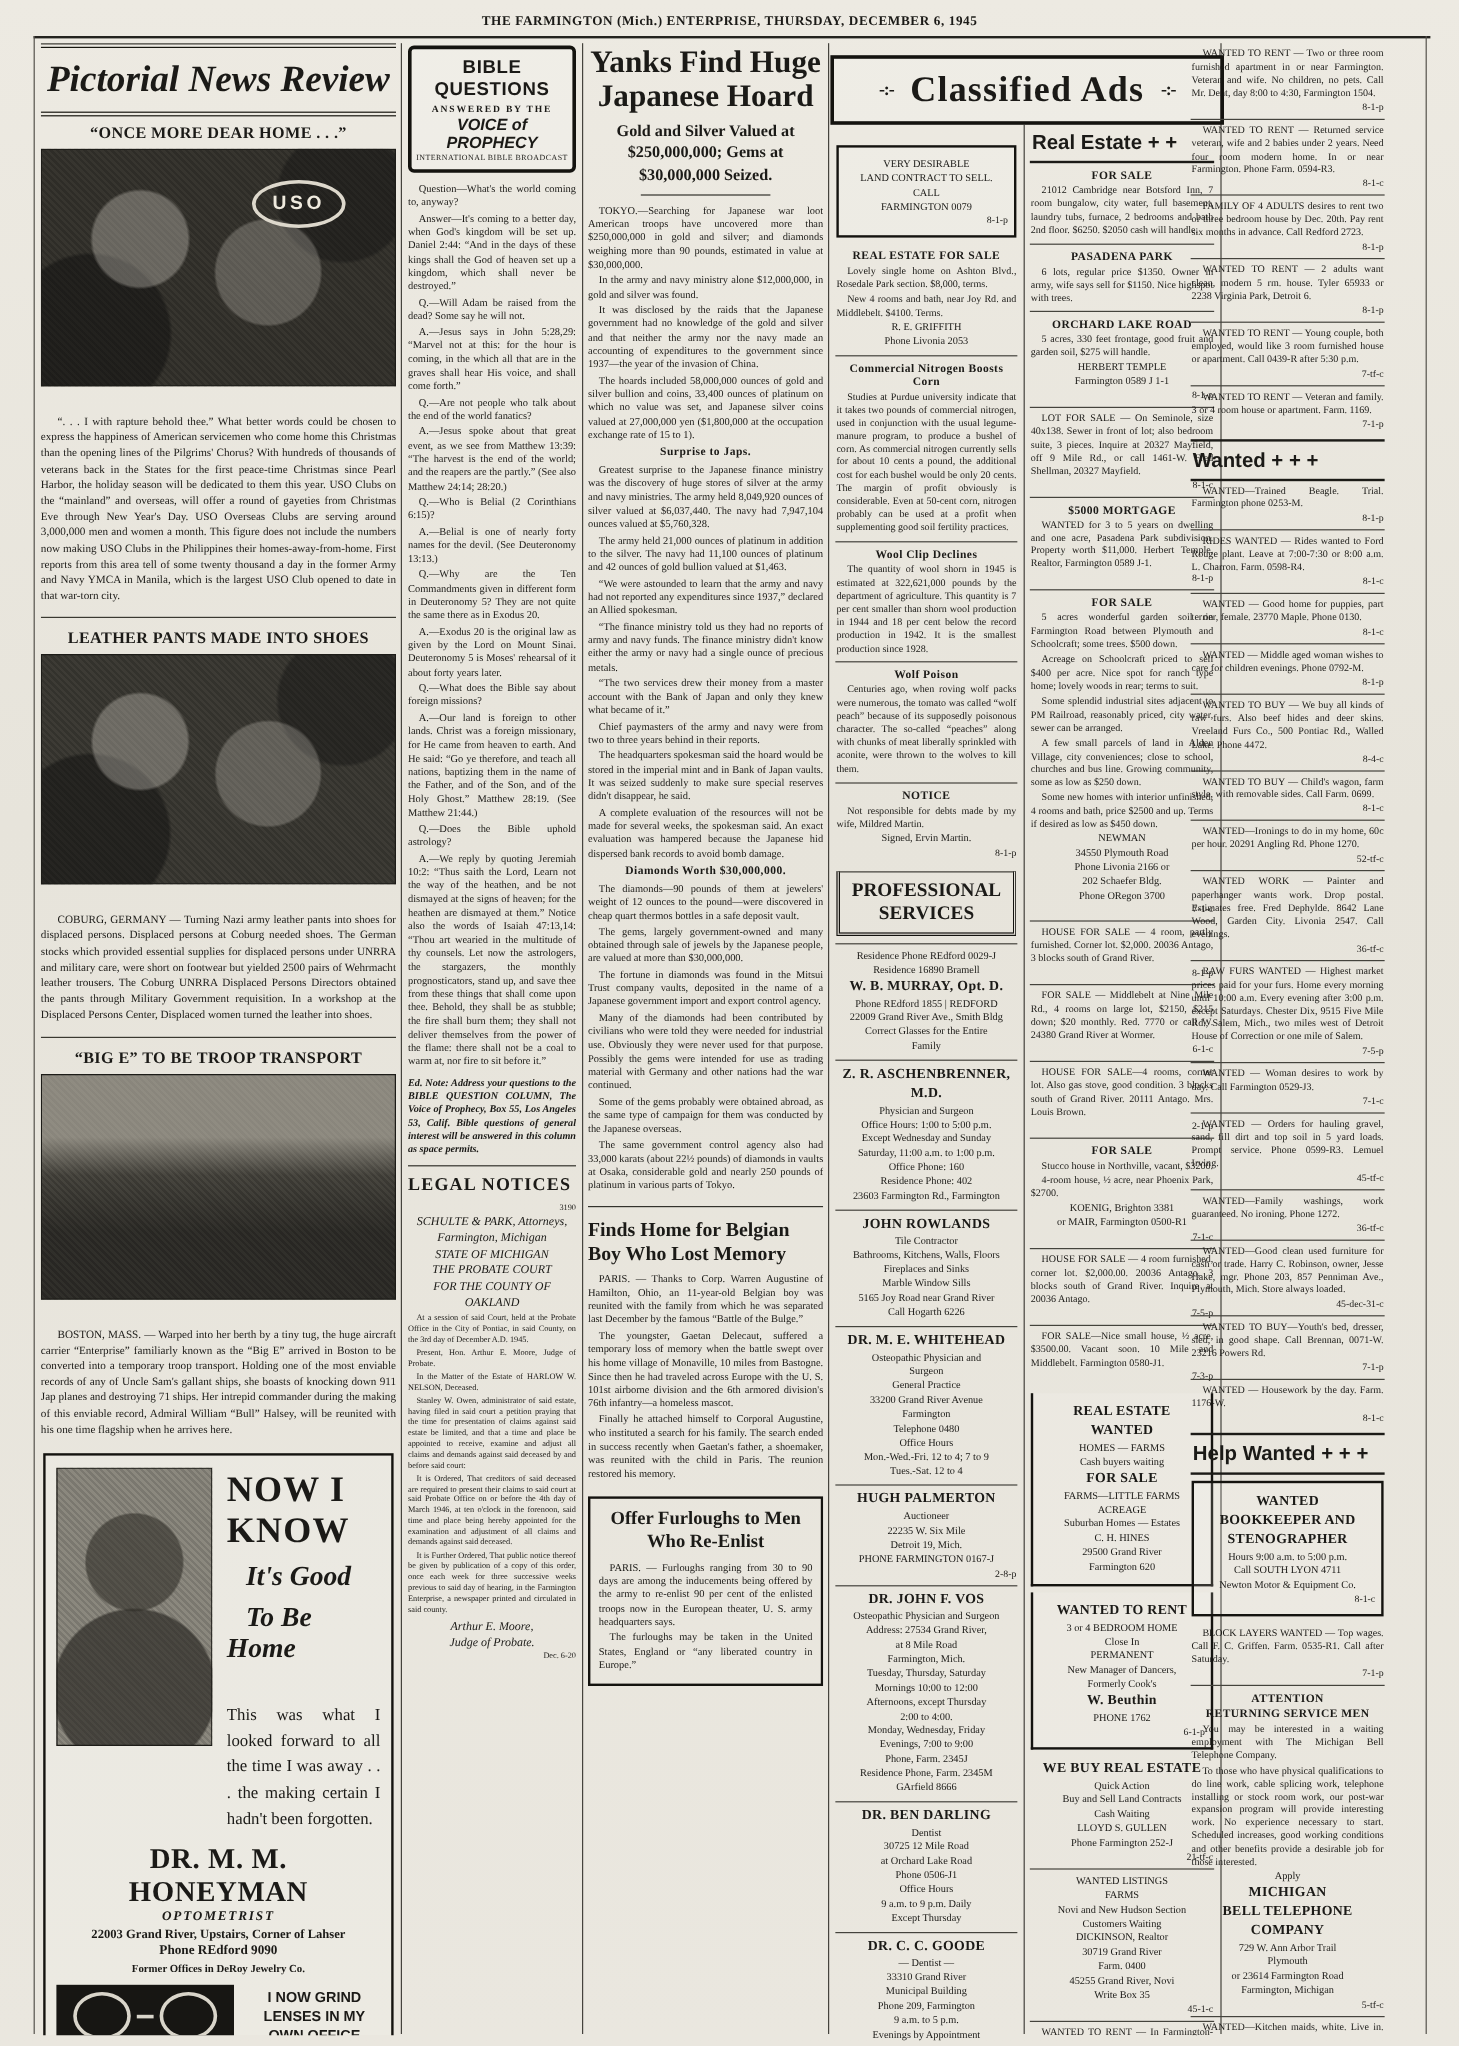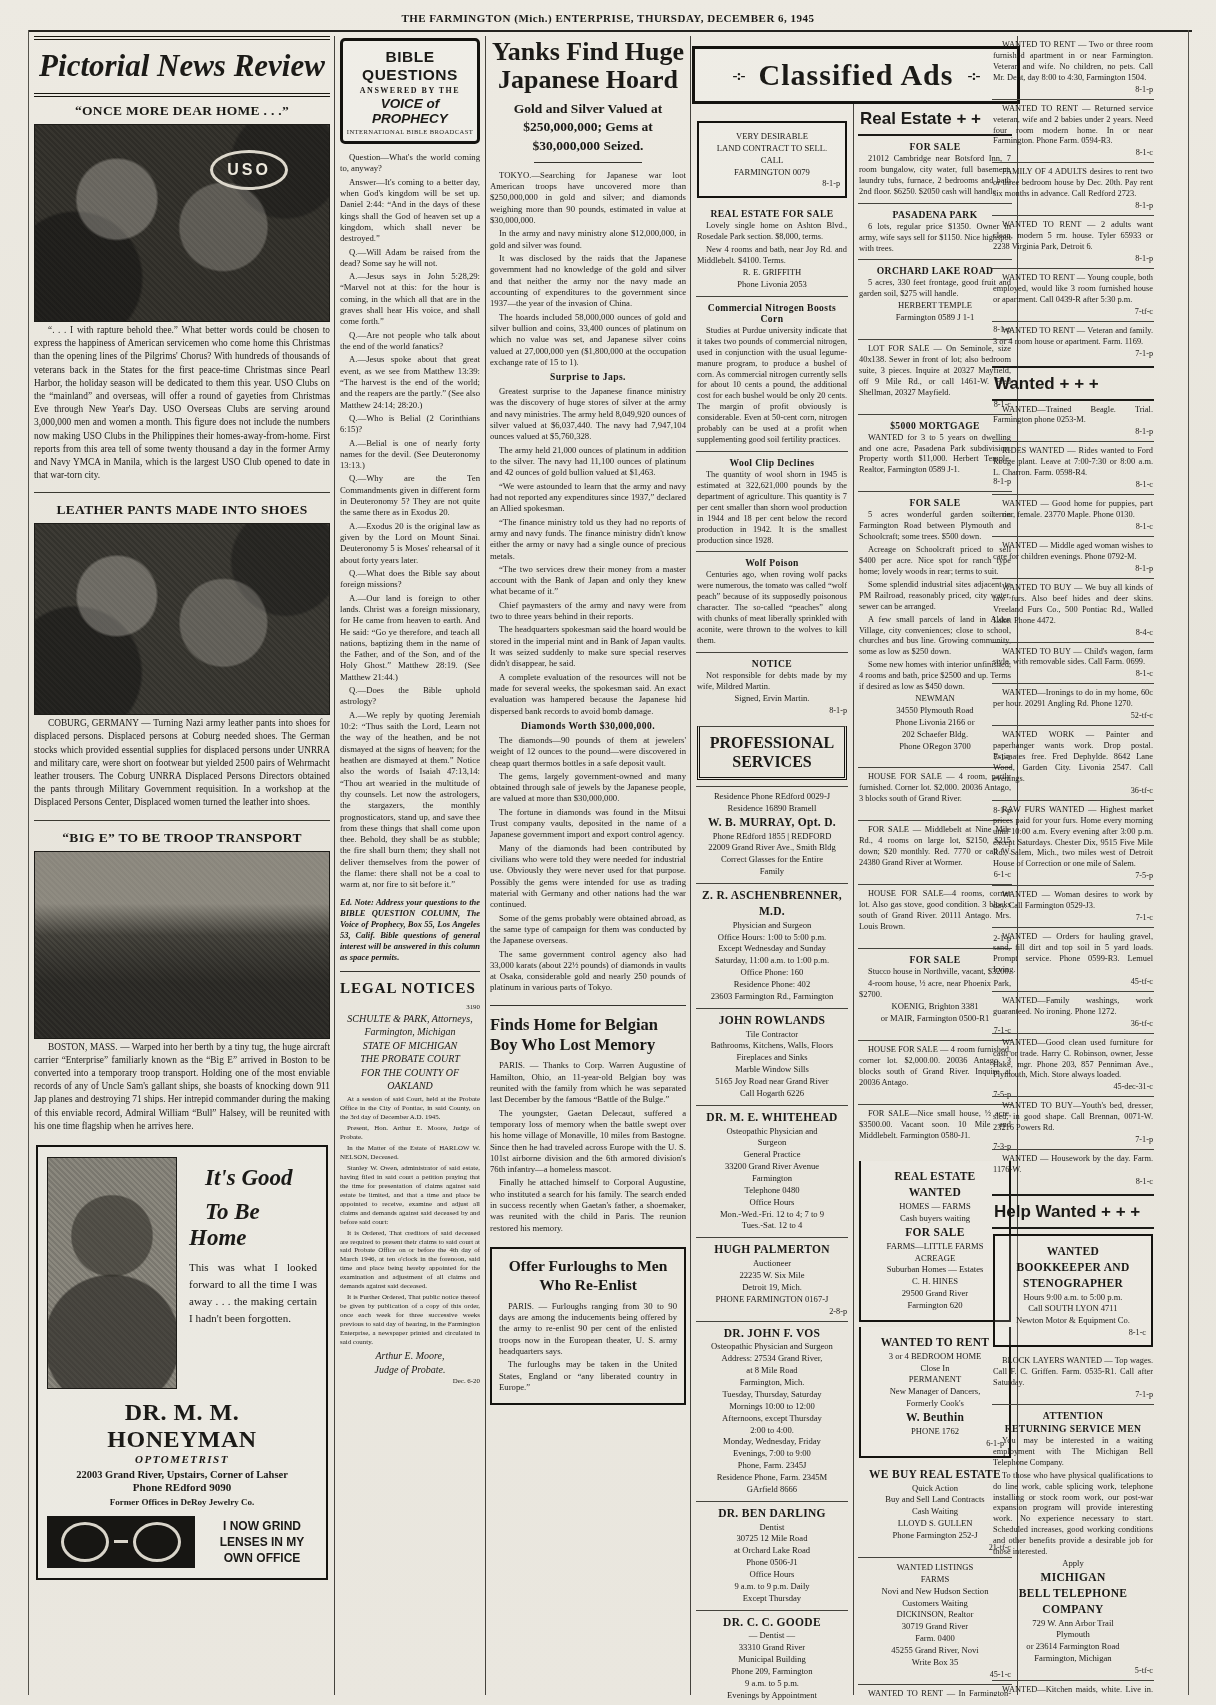--- a/index.html
+++ b/index.html
@@ -27,21 +27,21 @@
   .cls-title{font-size:30px;font-weight:bold;letter-spacing:1px;}
   .cls-deco{font-size:15px;font-weight:bold;letter-spacing:-1px;}
 
   
   .pnr-box{border-top:4px double #17160f;border-bottom:4px double #17160f;padding:8px 0 9px;
            text-align:center;margin-bottom:4px;}
   .pnr-title{font-size:31px;font-weight:bold;font-style:italic;}
   .story-block{margin-top:6px;}
   .story-block + .story-block{border-top:1px solid #3a3931;padding-top:5px;margin-top:10px;}
   .story-head{text-align:center;font-weight:700;font-size:13.5px;letter-spacing:.3px;margin:4px 0 5px;}
-  .photo{position:relative;margin:2px 0 2px;box-shadow:inset 0 0 0 1px #1d1c18;
+  .photo{position:relative;margin:2px 0 24px;box-shadow:inset 0 0 0 1px #1d1c18;
          background-image:
            radial-gradient(circle at 28% 38%,rgba(235,230,220,.30) 0 16%,transparent 17%),
            radial-gradient(circle at 64% 52%,rgba(235,230,220,.24) 0 20%,transparent 21%),
            radial-gradient(circle at 14% 78%,rgba(10,10,10,.45) 0 22%,transparent 23%),
            radial-gradient(circle at 85% 20%,rgba(15,15,15,.4) 0 18%,transparent 19%),
            repeating-linear-gradient(45deg,rgba(0,0,0,.16) 0 2px,transparent 2px 4px); padding-left: 12px;}
   .photo1{height:198px;background-color:#37352f;}
   .photo2{height:192px;background-color:#3d3b35;}
   .photo3{height:188px;background-color:#4a4841;
           background-image:linear-gradient(180deg,rgba(200,195,182,.55) 0 28%,rgba(60,58,52,.1) 45%,rgba(0,0,0,.35) 70%),
@@ -53,21 +53,21 @@
 
   .honey{border:2px solid #14130f;margin:12px 2px 0;padding:10px 9px;background:rgba(255,255,255,.12);}
   .honey-photo{float:left;width:130px;height:232px;background-color:#8b887e;
                background-image:radial-gradient(circle at 50% 34%,rgba(40,38,32,.55) 0 24%,transparent 25%),
                  radial-gradient(circle at 50% 80%,rgba(30,28,24,.6) 0 34%,transparent 35%),
                  repeating-linear-gradient(45deg,rgba(0,0,0,.12) 0 2px,transparent 2px 4px);
                box-shadow:inset 0 0 0 1px #1d1c18;}
   .honey-right{margin-left:142px;}
   .h-line1{font-size:30px;font-weight:800;letter-spacing:1px;margin-top:2px;}
   .h-line2,.h-line3{font-size:23px;font-style:italic;font-weight:700;margin-top:8px;text-indent:16px;}
-  .h-body{font-size:11px;line-height:1.55;text-align:justify;margin-top:8px;}
+  .h-body{font-size:14px;line-height:1.55;text-align:justify;margin-top:32px;}
   .h-clear{clear:both;}
   .h-doc{font-size:24px;font-weight:800;text-align:center;margin-top:10px;letter-spacing:.5px;}
   .h-role{font-size:11px;font-weight:700;font-style:italic;text-align:center;letter-spacing:1.5px;}
   .h-addr{font-size:10.5px;font-weight:700;text-align:center;margin-top:4px;}
   .h-phone{font-size:11px;font-weight:700;text-align:center;margin-top:1px;}
   .h-former{font-size:9px;font-weight:700;text-align:center;margin-top:4px;}
   .h-bottom{display:flex;align-items:center;gap:12px;margin-top:9px;}
   .glasses{width:148px;height:52px;background:#171613;display:flex;align-items:center;justify-content:center;gap:5px;flex:none;}
   .lens{width:42px;height:34px;border:3px solid #d9d5ca;border-radius:50%;}
   .bridge{width:14px;height:3px;background:#d9d5ca;}
@@ -155,20 +155,21 @@
       <div class="caption">COBURG, GERMANY — Turning Nazi army leather pants into shoes for displaced persons.  Displaced persons at Coburg needed shoes.  The German stocks which provided essential supplies for displaced persons under UNRRA and military care, were short on footwear but yielded 2500 pairs of Wehrmacht leather trousers.  The Coburg UNRRA Displaced Persons Directors obtained the pants through Military Government requisition.  In a workshop at the Displaced Persons Center, Displaced women turned the leather into shoes.</div>
     </div>
     <div class="story-block">
       <div class="story-head">“BIG E” TO BE TROOP TRANSPORT</div>
       <div class="photo photo3"></div>
       <div class="caption">BOSTON, MASS. — Warped into her berth by a tiny tug, the huge aircraft carrier “Enterprise” familiarly known as the “Big E” arrived in Boston to be converted into a temporary troop transport.  Holding one of the most enviable records of any of Uncle Sam's gallant ships, she boasts of knocking down 911 Jap planes and destroying 71 ships.  Her intrepid commander during the making of this enviable record, Admiral William “Bull” Halsey, will be reunited with his one time flagship when he arrives here.</div>
     </div>
     <div class="honey">
       <div class="honey-photo"></div>
       <div class="honey-right">
+        <div class="h-line1">NOW I KNOW</div>
         <div class="h-line2">It's Good</div>
         <div class="h-line3">To Be Home</div>
         <div class="h-body">This was what I looked forward to all the time I was away . . . the making certain I hadn't been forgotten.</div>
       </div>
       <div class="h-clear"></div>
       <div class="h-doc">DR. M. M. HONEYMAN</div>
       <div class="h-role">OPTOMETRIST</div>
       <div class="h-addr">22003 Grand River, Upstairs, Corner of Lahser</div>
       <div class="h-phone">Phone REdford 9090</div>
       <div class="h-former">Former Offices in DeRoy Jewelry Co.</div>

